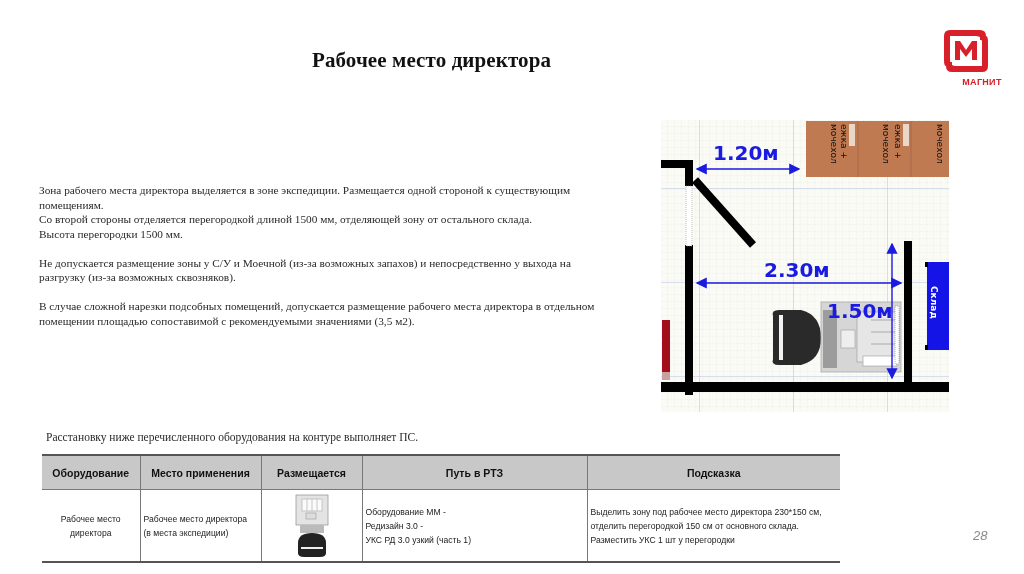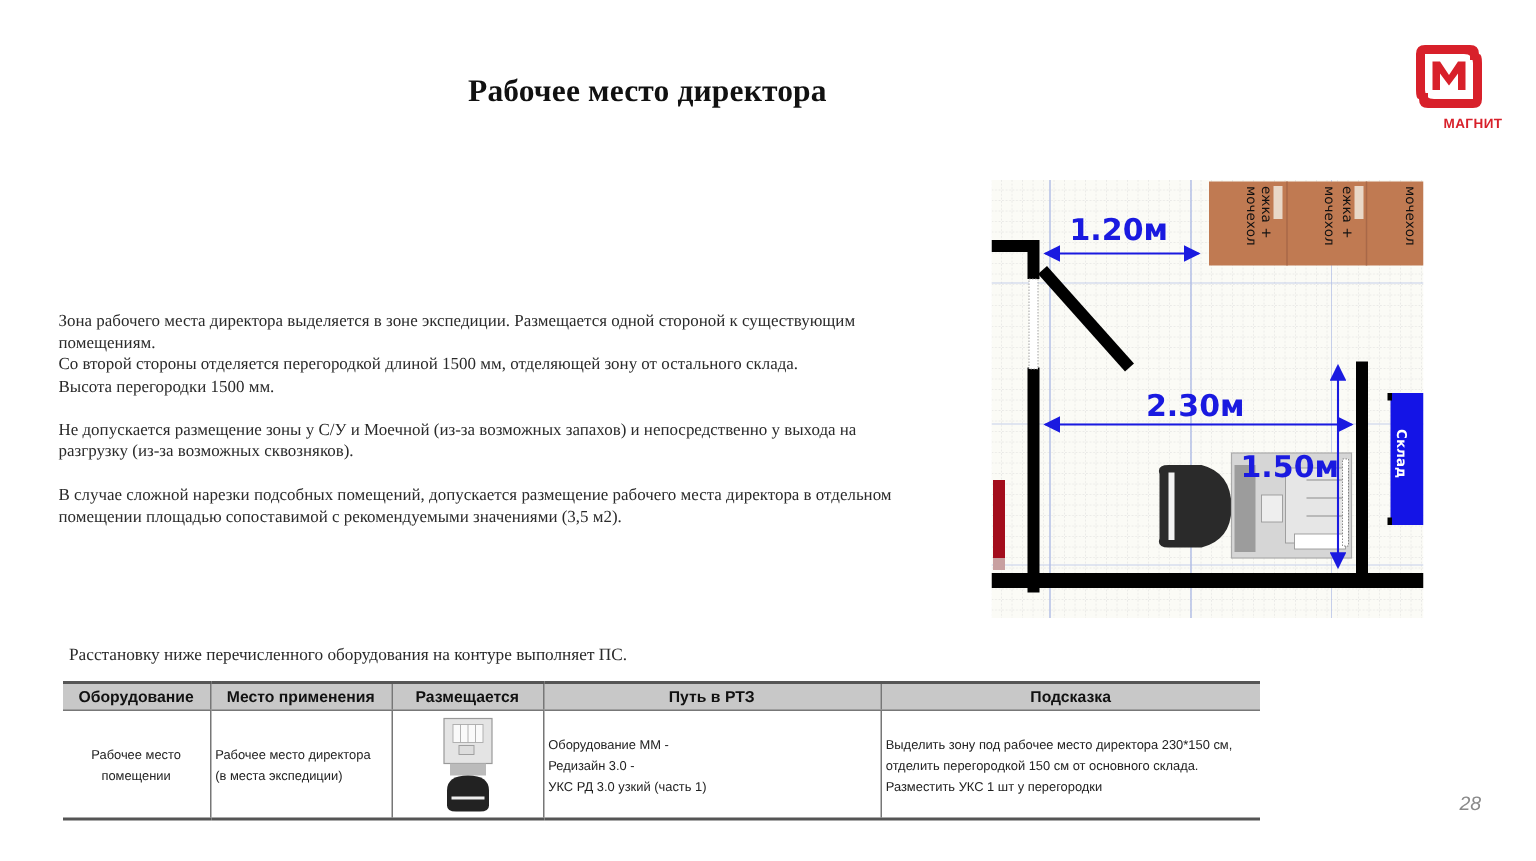--- a/index.html
+++ b/index.html
@@ -1,25 +1,25 @@
 <!DOCTYPE html>
 <html><head>
 <meta charset="utf-8">
 <style>
   html, body { margin:0; padding:0; }
   body { width:1024px; height:574px; background:#ffffff; position:relative; overflow:hidden; font-family:"Liberation Serif", serif; color:#1a1a1a; }
   .title { position:absolute; left:312px; top:48px; font-family:"Liberation Serif", serif; font-weight:bold; font-size:21px; color:#111; letter-spacing:0.1px; }
   .logo { position:absolute; left:940px; top:26px; width:60px; height:62px; }
   .logo-text { position:absolute; left:939px; top:77px; width:52px; font-family:"Liberation Sans", sans-serif; font-weight:bold; font-size:9px; color:#d8202a; letter-spacing:0.3px; text-align:center;margin-left:17px; }
-  .body-text { position:absolute; left:39px; top:183px; width:575px; font-size:11.3px; line-height:14.5px; color:#2a2a2a;margin-top:24px; }
+  .body-text { position:absolute; left:39px; top:183px; width:575px; font-size:11.3px; line-height:14.5px; color:#2a2a2a; }
   .body-text p { margin:0 0 14.5px 0; }
   .plan { position:absolute; left:661px; top:120px; width:288px; height:292px; }
   .note { position:absolute; left:46px; top:431px; font-size:11.5px; color:#2a2a2a; }
   table.equip { position:absolute; left:42px; top:454px; width:798px; border-collapse:collapse; font-family:"Liberation Sans", sans-serif; }
-  table.equip th { background:#c8c8c8; font-size:10.5px; font-weight:bold; color:#111; height:17px; padding:0 4px; border-left:1px solid #777; border-top:2px solid #555; border-bottom:1px solid #777; text-align:center; }
+  table.equip th { background:#c8c8c8; font-size:10.5px; font-weight:bold; color:#111; height:17px; padding:8px 4px; border-left:1px solid #777; border-top:2px solid #555; border-bottom:1px solid #777; text-align:center; }
   table.equip th:first-child { border-left:none; }
   table.equip td { font-size:8.6px; line-height:14px; color:#222; vertical-align:middle; padding:0 3px; border-left:1px solid #777; border-bottom:2px solid #555; height:71px; text-align:left; }
   table.equip td:first-child { border-left:none;text-align:center; }
   .page-num { position:absolute; left:973px; top:528px; font-family:"Liberation Sans", sans-serif; font-size:13px; color:#8a8a8a;font-style:italic; }
   .thumb { display:block; margin:0 auto; }
 </style>
 </head>
 <body>
 
 <div class="title">Рабочее место директора</div>
@@ -141,21 +141,21 @@
       <th>Место применения</th>
       <th>Размещается</th>
       <th>Путь в РТЗ</th>
       <th>Подсказка</th>
     </tr>
   </thead>
   <tbody>
     <tr>
       <td>
         <span>Рабочее место</span><br>
-        <span>помещении</span>
+        <span>директора</span>
       </td>
       <td>
         <span>Рабочее место директора</span><br>
         <span>(в места экспедиции)</span>
       </td>
       <td style="text-align:center;">
         <svg class="thumb" width="40" height="66" viewBox="0 0 40 66">
           <rect x="4" y="2" width="32" height="30" fill="#e4e4e4" stroke="#999" stroke-width="0.8"></rect>
           <rect x="10" y="6" width="20" height="12" fill="#fafafa" stroke="#aaa" stroke-width="0.6"></rect>
           <line x1="15" y1="6" x2="15" y2="18" stroke="#aaa" stroke-width="0.6"></line>

